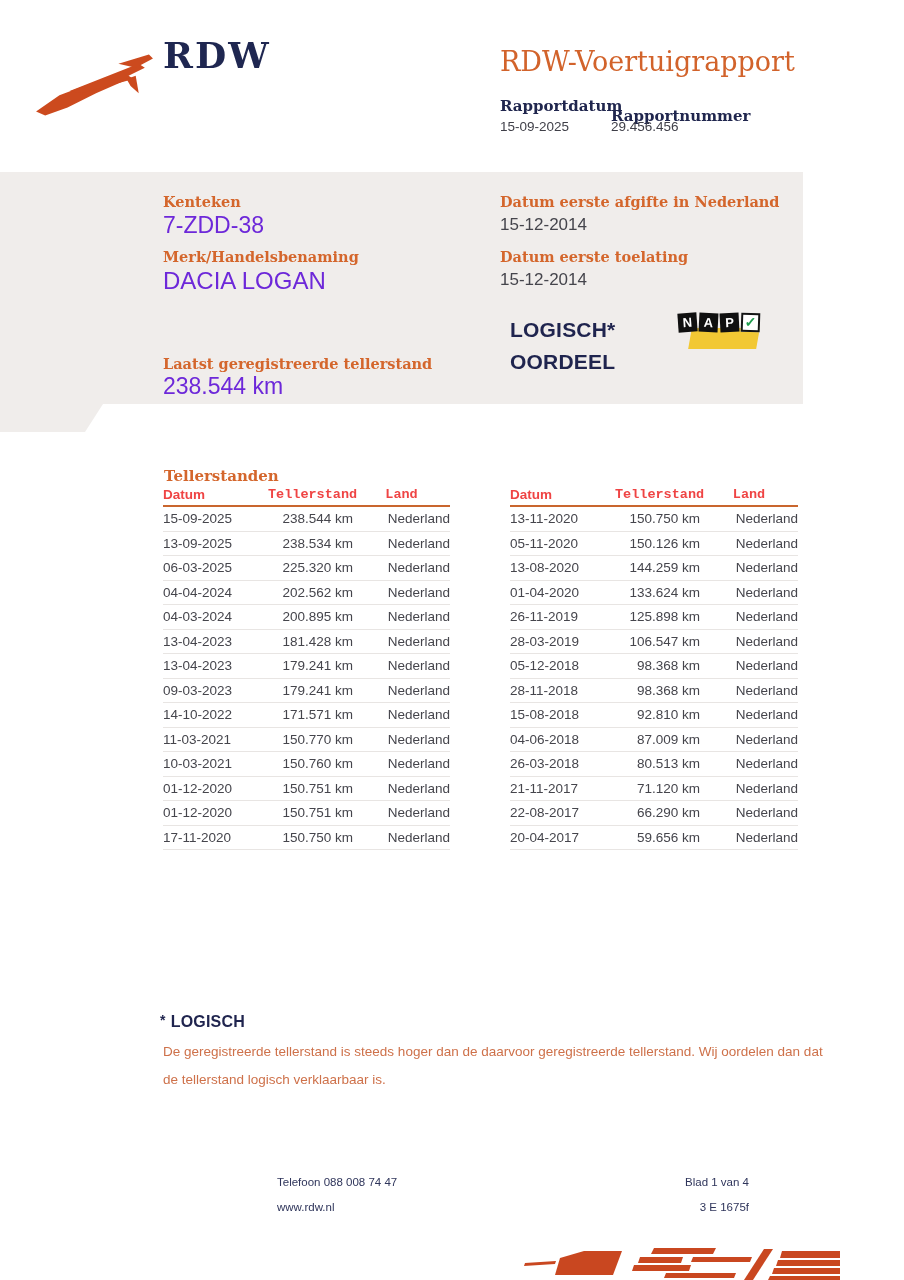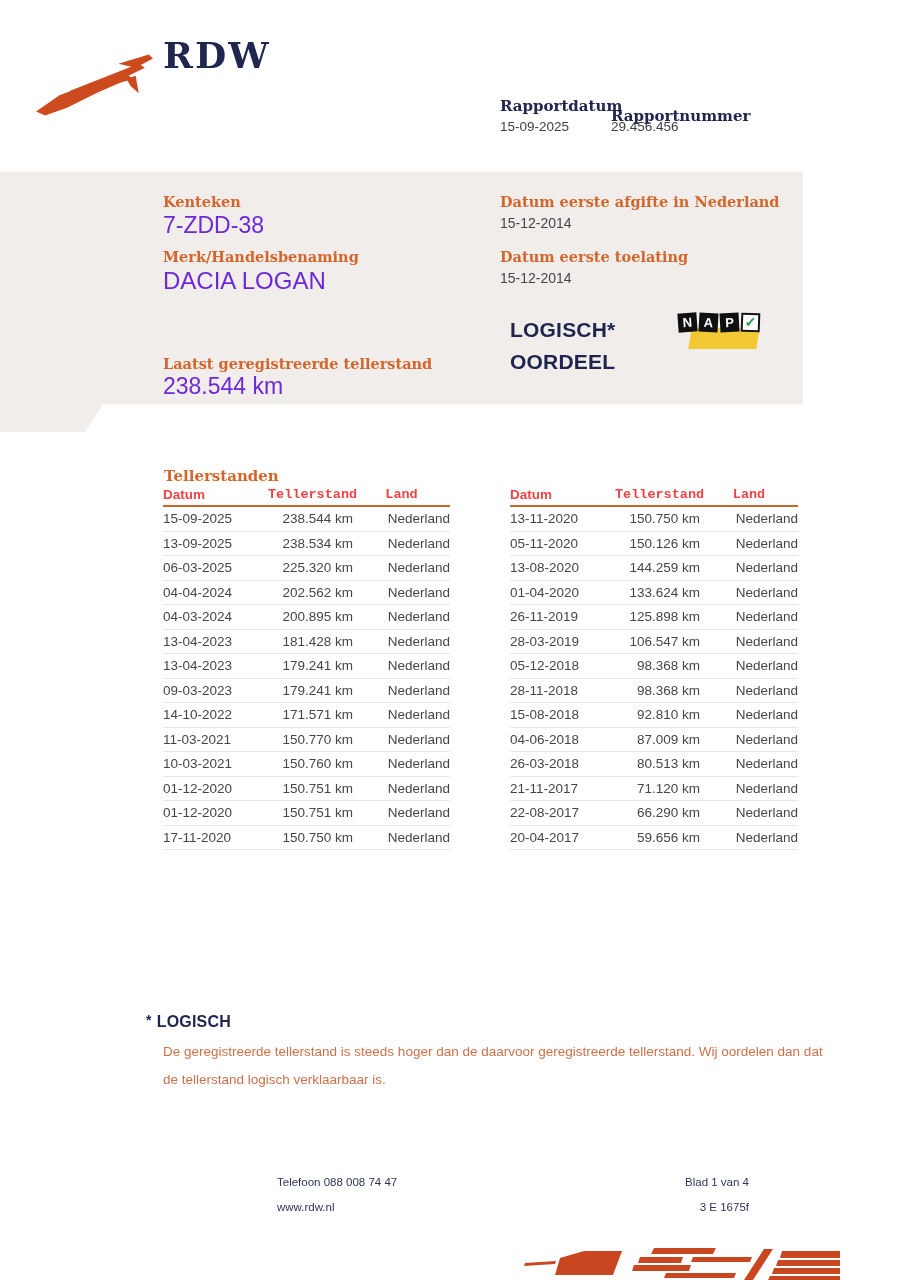--- a/index.html
+++ b/index.html
@@ -36,21 +36,21 @@
     clip-path:polygon(0 0,103px 0,85px 100%,0 100%);
   }
   .p-label{
     position:absolute;font-family:"DejaVu Serif","Liberation Serif",serif;
     font-weight:bold;font-size:14.5px;color:#D4662C;
   }
   .p-serif-value{
     position:absolute;font-family:Liberation Sans, sans-serif;
     font-size:23px;color:#6d28d9;
   }
-  .p-sans-value{position:absolute;font-size:14px;color:#45454C;}
+  .p-sans-value{position:absolute;font-size:17px;color:#45454C;}
   .lbl-kenteken{left:163px;top:193px;}
   .val-kenteken{left:163px;top:212px;}
   .lbl-merk{left:163px;top:248px;}
   .val-merk{left:163px;top:267px;font-size:24px;}
   .lbl-teller{left:163px;top:355px;}
   .val-teller{left:163px;top:373px;}
   .lbl-afgifte{left:500px;top:193px;}
   .val-afgifte{left:500px;top:215px;}
   .lbl-toelating{left:500px;top:248px;}
   .val-toelating{left:500px;top:270px;}
@@ -99,21 +99,21 @@
   .trow{
     display:grid;grid-template-columns:105px 85px 97px;height:24.5px;
     box-sizing:border-box;border-bottom:1px solid #E8E5E3;
     font-size:13.5px;color:#45454C;line-height:24px;
   }
   .mtable.tright .trow{grid-template-columns:105px 85px 98px;}
   .trow .c1,.trow .c2{text-align:right;}
 
   
   .footnote-title{
-    position:absolute;left:146px;top:1012px;
+    position:absolute;left:160px;top:1012px;
     font-weight:bold;font-size:16px;color:#1F244E;letter-spacing:0.2px;
   }
   .footnote-title .marker{font-size:14px;vertical-align:2px;margin-right:5px;}
   .footnote-body{
     position:absolute;left:163px;top:1038px;width:672px;
     font-size:13.5px;line-height:28px;color:#CE714A;
   }
 
   
   .footer-col{position:absolute;top:1170px;font-size:11.5px;color:#2F355B;}
@@ -131,20 +131,21 @@
 <div class="page">
 
   <svg class="feather-svg" viewBox="0 0 120 66" aria-hidden="true">
     <path fill="#CC4A1E" d="M3,60 L26,44 L58,32 L88,24 L94,28 L62,42 L34,56 L12,64 Z"></path>
     <path fill="#CC4A1E" d="M36,40 L74,25 L104,13 L110,17 L94,25 L99,28 L66,37 L48,42 Z"></path>
     <path fill="#CC4A1E" d="M84,13 L114,4 L118,8 L101,17 Z"></path>
     <path fill="#CC4A1E" d="M92,28 L101,25 L104,42 L96,35 Z"></path>
   </svg>
   <div class="wordmark">RDW</div>
 
+  <div class="doc-title">RDW-Voertuigrapport</div>
   <div class="meta-label l1">Rapportdatum</div>
   <div class="meta-label l2">Rapportnummer</div>
   <div class="meta-value v1">15-09-2025</div>
   <div class="meta-value v2">29.456.456</div>
 
   <div class="panel"></div>
   <div class="panel-tab"></div>
 
   <div class="p-label lbl-kenteken">Kenteken</div>
   <div class="p-serif-value val-kenteken">7-ZDD-38</div>

